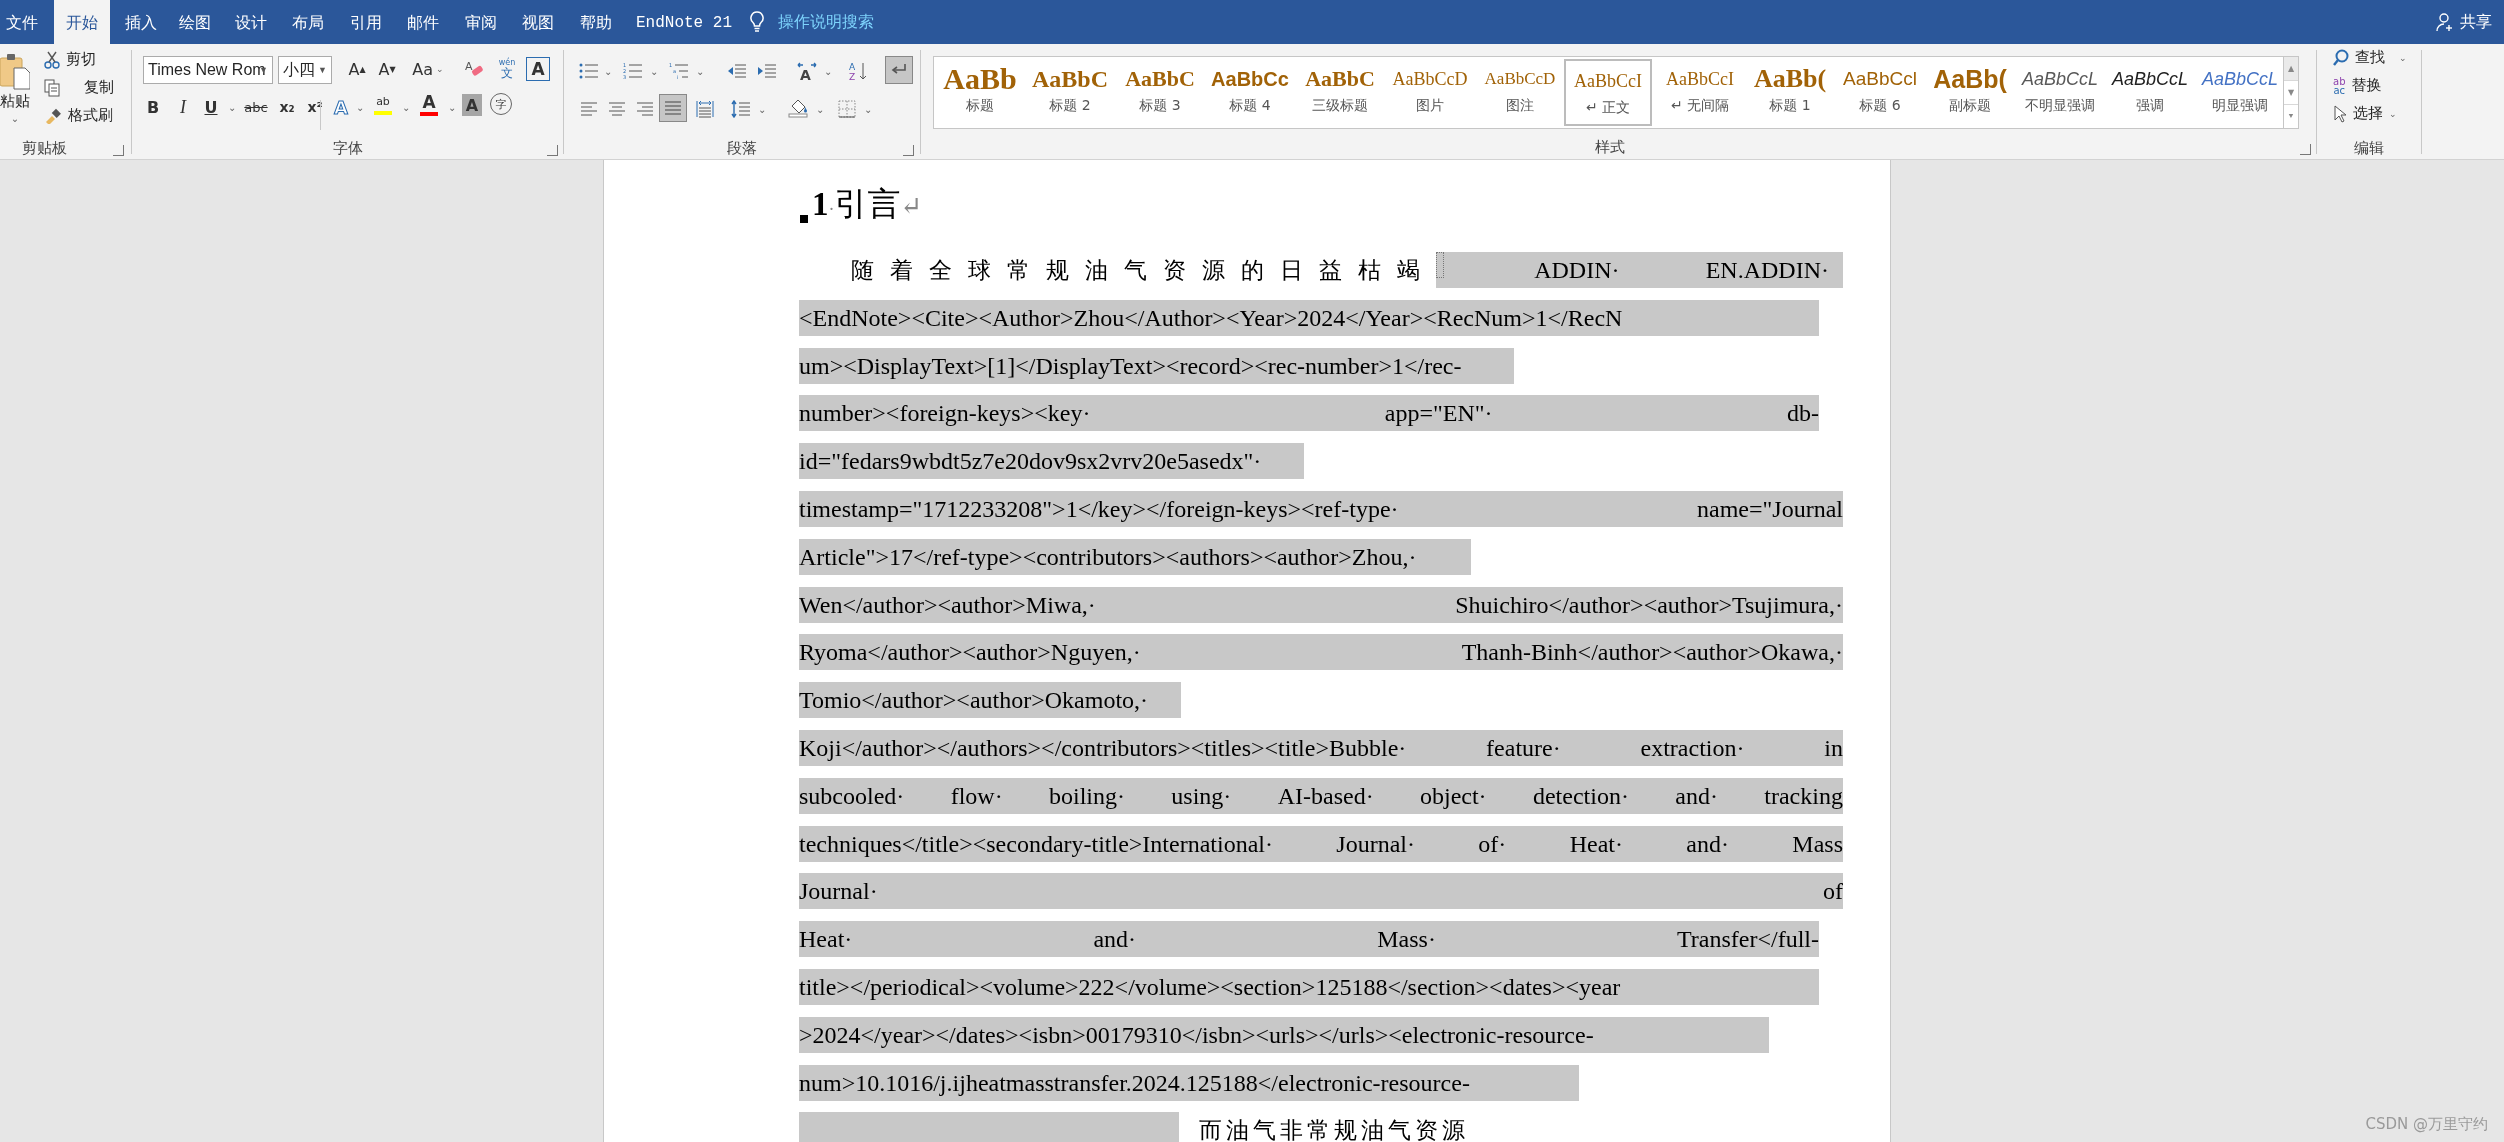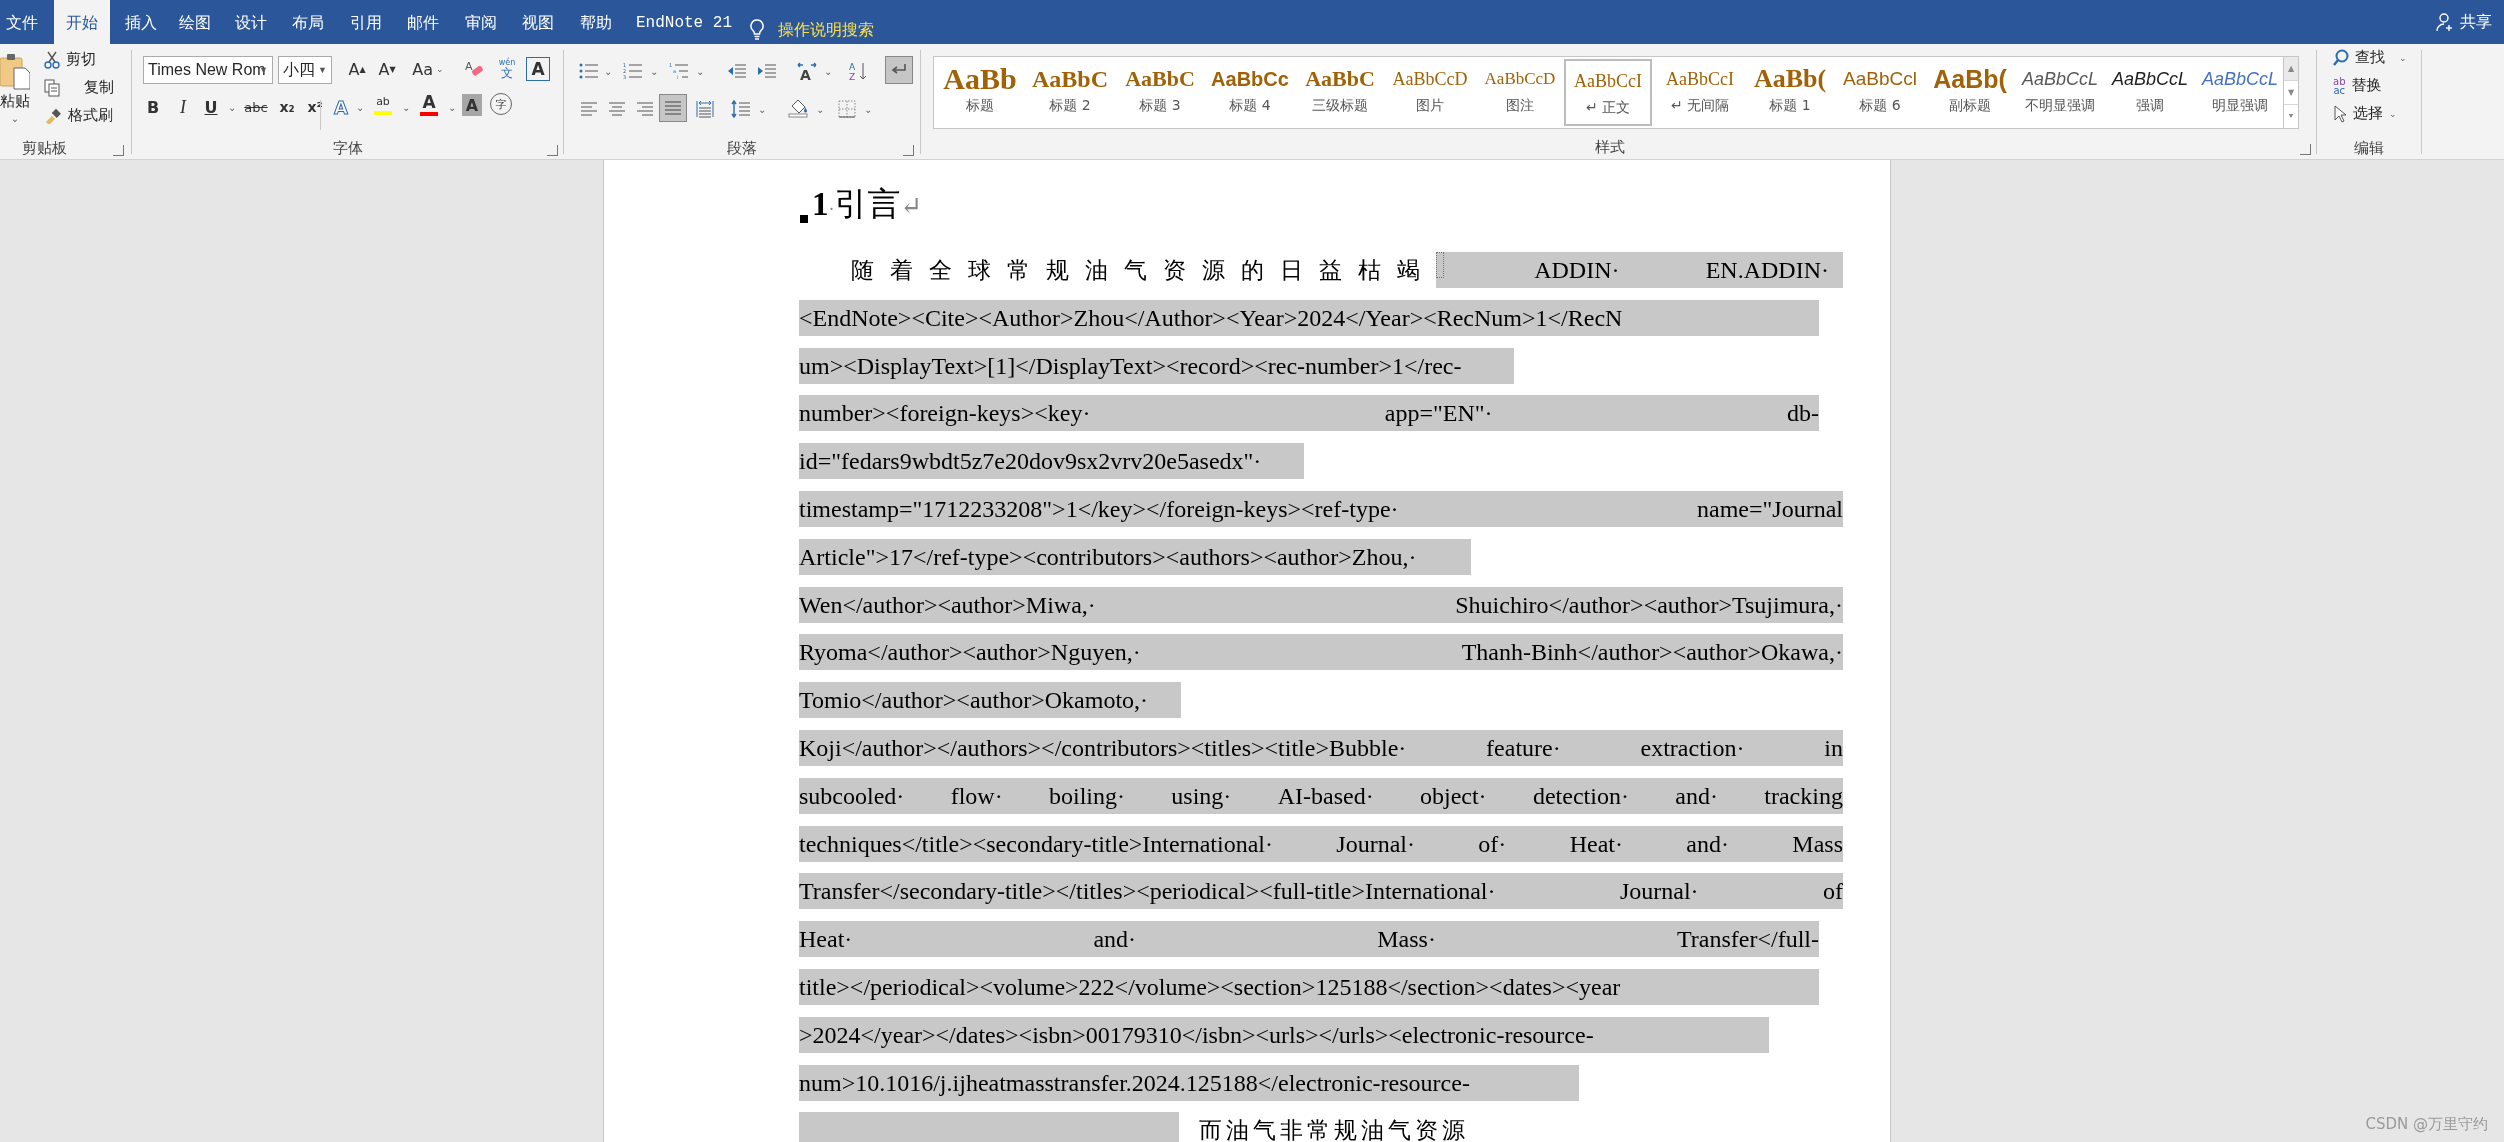--- a/index.html
+++ b/index.html
@@ -2,21 +2,21 @@
 <html><head>
 <meta charset="utf-8">
 <style>
   * { box-sizing: border-box; margin: 0; padding: 0; }
   html, body { width: 2504px; height: 1142px; overflow: hidden; background: #e6e6e6; font-family: "DejaVu Sans", "Liberation Sans", sans-serif; }
 
   
   .tabbar { position: absolute; left: 0; top: 0; width: 2504px; height: 44px; background: #2b579a; color: #fff; font-size: 16px; }
   .tab { position: absolute; top: 0; height: 44px; line-height: 46px; padding: 0 6px; color: #fff; cursor: pointer; white-space: nowrap; }
   .tab.active { background: #f3f3f3; color: #2b579a; }
-  .tellme { position: absolute; left: 748px; top: 12px; height: 36px; display: flex; align-items: center; gap: 12px; color: #fde047; }
+  .tellme { position: absolute; left: 748px; top: 4px; height: 36px; display: flex; align-items: center; gap: 12px; color: #7dd3fc; }
   .share { position: absolute; right: 0; top: 0; height: 44px; display: flex; align-items: center; gap: 6px; color: #fff; padding-right: 12px; }
 
   
   .ribbon { position: absolute; left: 0; top: 44px; width: 2504px; height: 116px; background: #f3f3f3; border-bottom: 1px solid #d2d2d2; font-size: 15px; color: #262626; }
   .group { position: absolute; top: 0; height: 116px; }
   .group-label { position: absolute; bottom: 2px; left: 0; right: 0; text-align: center; font-size: 15px; color: #444; }
   .launcher { position: absolute; bottom: 4px; right: 6px; width: 11px; height: 11px; border: 1px solid #777; border-top: none; border-left: none; font-size: 0; }
   .vsep { position: absolute; top: 6px; width: 1px; height: 104px; background: #c8c8c8; }
   .icon { display: inline-flex; align-items: center; justify-content: center; }
   .btn { position: absolute; display: flex; align-items: center; gap: 6px; cursor: pointer; white-space: nowrap; }
@@ -569,21 +569,20 @@
         </div>
         <div class="line hl just" style="top: 665.6px; width: 1044px;">
           <span>techniques&lt;/title&gt;&lt;secondary-title&gt;International·</span>
           <span>Journal·</span>
           <span>of·</span>
           <span>Heat·</span>
           <span>and·</span>
           <span>Mass</span>
         </div>
         <div class="line hl just" style="top: 713.4px; width: 1044px;">
-          <span>Transfer&lt;/secondary-title&gt;&lt;/titles&gt;&lt;periodical&gt;&lt;full-title&gt;International·</span>
           <span>Journal·</span>
           <span>of</span>
         </div>
         <div class="line hl just" style="top: 761.2px; width: 1020px;">
           <span>Heat·</span>
           <span>and·</span>
           <span>Mass·</span>
           <span>Transfer&lt;/full-</span>
         </div>
         <div class="line hl" style="top: 809px; width: 1020px;"><span>title&gt;&lt;/periodical&gt;&lt;volume&gt;222&lt;/volume&gt;&lt;section&gt;125188&lt;/section&gt;&lt;dates&gt;&lt;year</span></div>

